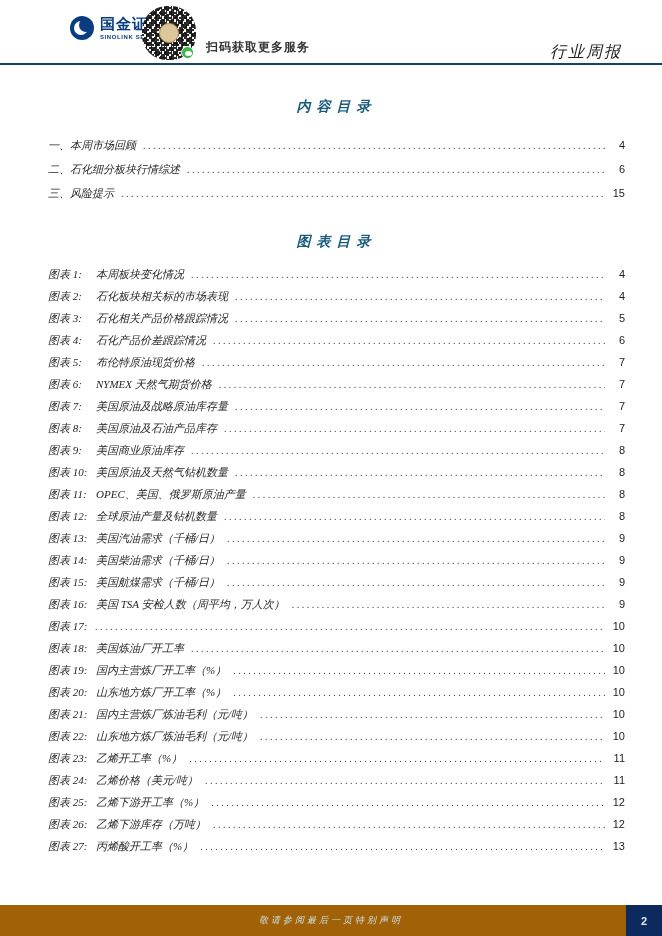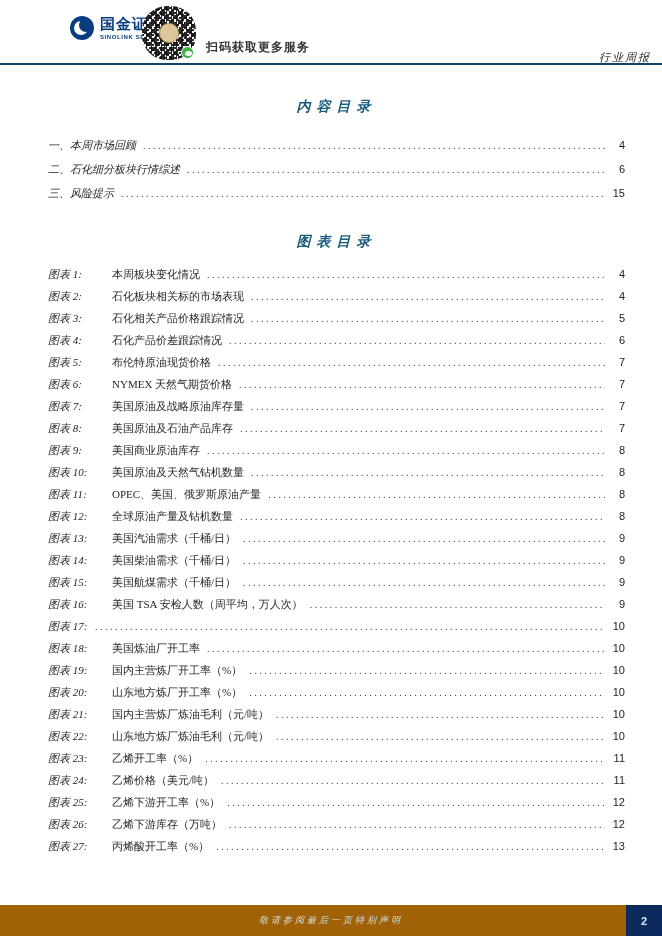--- a/index.html
+++ b/index.html
@@ -30,41 +30,41 @@
   .qr-center { position:absolute; left:17px; top:17px; width:20px; height:20px; border-radius:50%;
                background:#d9c husk; background:#dcc69c; border:1px solid #b99a5e; }
   .qr-wechat { position:absolute; right:2px; bottom:1px; width:13px; height:13px; border-radius:50%;
                background:#3eb54a; border:1px solid #ffffff; }
   .qr-wechat::after { content:""; position:absolute; left:3px; top:4px; width:7px; height:5px; border-radius:50%; background:#ffffff; }
 
   .qr-caption { position:absolute; left:206px; top:39px;
                 font-family:"Liberation Sans","DejaVu Sans",sans-serif;
                 font-weight:bold; font-size:12px; color:#333333; letter-spacing:1px; }
 
-  .report-type { position:absolute; right:11px; top:42px; font-size:11px; font-style:italic; color:#222; letter-spacing:2px;margin-top:8px; }
+  .report-type { position:absolute; right:40px; top:42px; font-size:16px; font-style:italic; color:#222; letter-spacing:2px; }
 
   .hdr-rule { position:absolute; top:63px; left:0; right:0; height:2px; background:#16436b; }
 
   
   .main { position:absolute; top:65px; left:48px; right:37px; }
   .sec-title { margin-top:29px; text-align:center; font-size:14px; line-height:26px;
                font-weight:bold; font-style:italic; color:#1a5a7d; letter-spacing:6px; }
   .sec-title.second { margin-top:19px; }
 
   .toc-list { display:block; }
   .toc-list.content { margin-top:18px; }
   .toc-list.figures { margin-top:12px; }
 
   .toc-row { display:flex; align-items:baseline; font-size:11px; }
   .toc-list.content .toc-row { height:24px; }
   .toc-list.figures .toc-row { height:22px; }
 
   .toc-label { font-style:italic; white-space:nowrap; color:#262626; }
   .fig-label { min-width:40px; }
-  .toc-title { white-space:nowrap; color:#262626; margin-left:24px; }
+  .toc-title { font-style:italic; white-space:nowrap; color:#262626; margin-left:8px; }
   .leader { flex:1 1 auto; overflow:hidden; white-space:nowrap; margin:0 5px 0 7px;
             font-size:10px; color:#3c3c3c; letter-spacing:2.5px; }
   .leader::after { content:"....................................................................................................................................................."; }
   .toc-page { min-width:15px; text-align:right; font-family:"Liberation Sans","DejaVu Sans",sans-serif; font-size:11px; color:#222; }
 
   
   .ftr { position:absolute; left:0; right:0; bottom:0; height:31px; background:#a16207; }
   .ftr-text { position:absolute; inset:0; display:flex; align-items:center; justify-content:center;
               font-size:9px; font-style:italic; color:#cfdfe8; letter-spacing:3px; }
   .page-box { position:absolute; right:0; top:0; bottom:0; width:36px; background:#0c2a5e;

